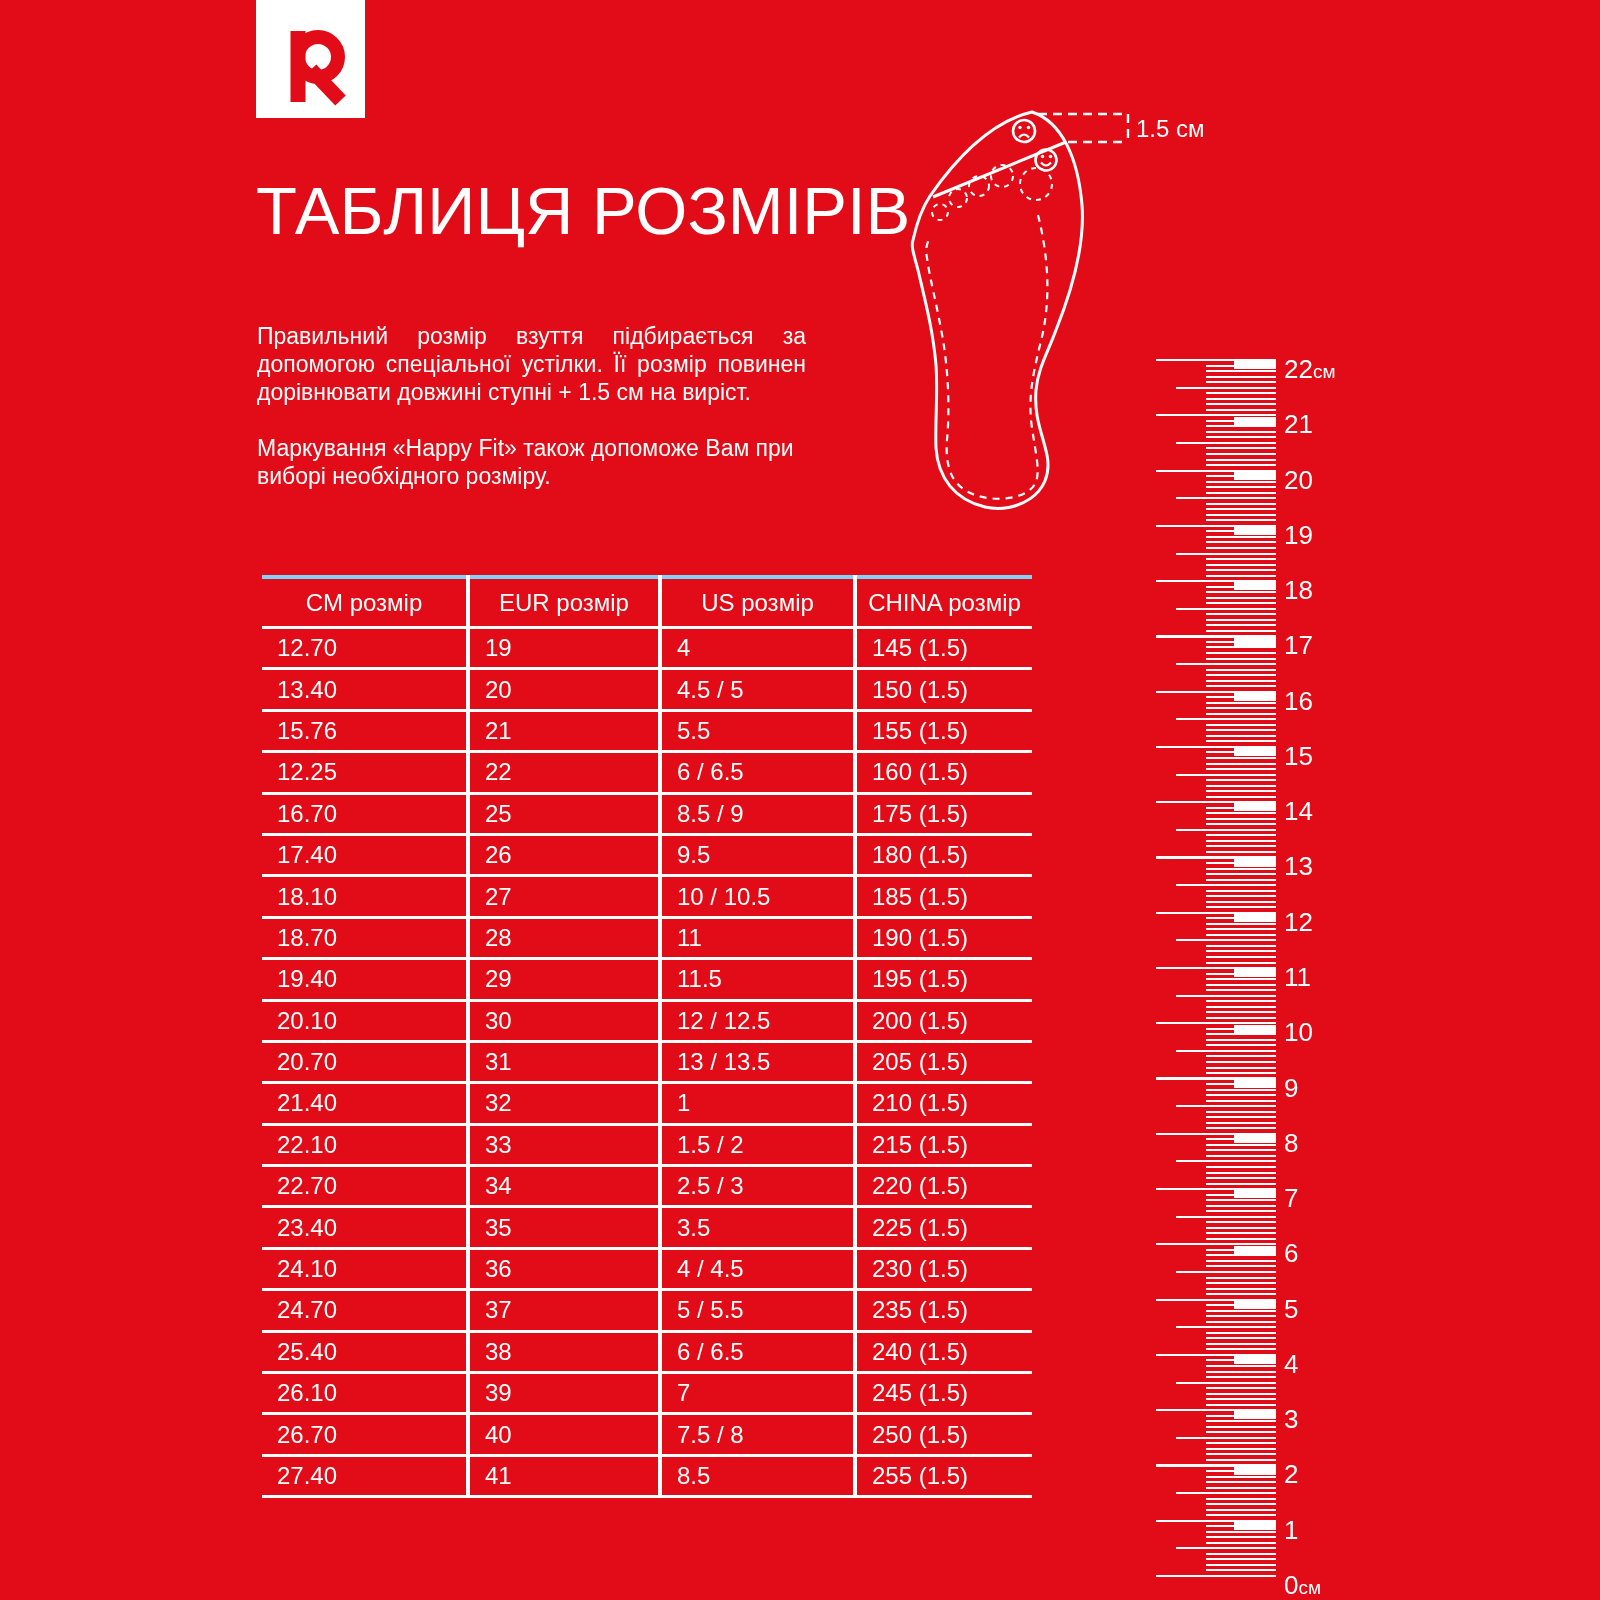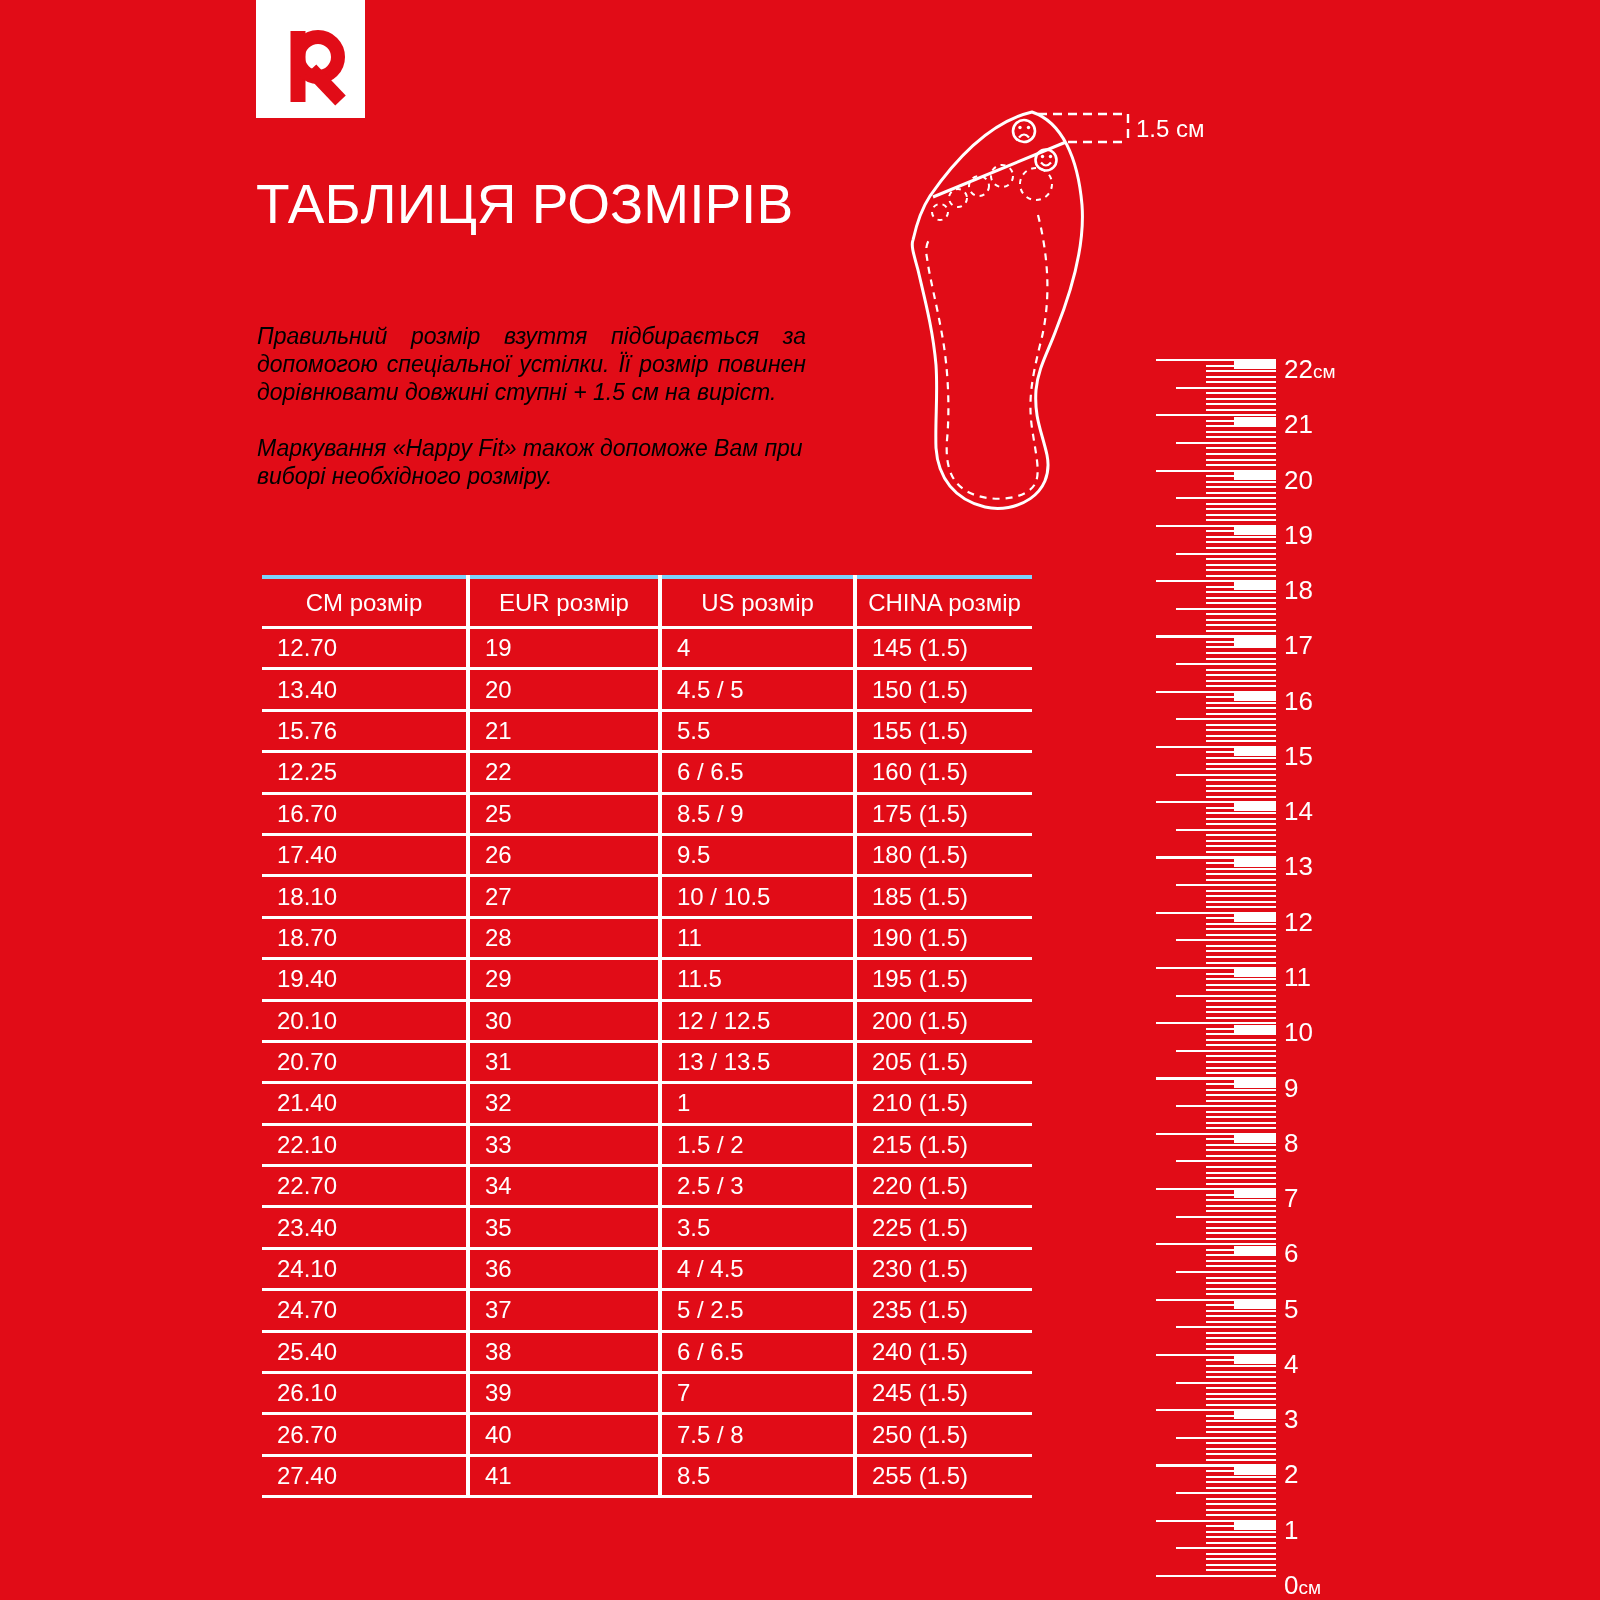--- a/index.html
+++ b/index.html
@@ -7,25 +7,25 @@
     position:relative;width:1600px;height:1600px;overflow:hidden;
     background:#e10c17;color:#fff;
     font-family:"Liberation Sans", sans-serif;
   }
   .logo-box{
     position:absolute;left:256px;top:0;width:109px;height:118px;background:#ffffff;
   }
   .logo-box svg{display:block;width:109px;height:118px;}
   .title{
     position:absolute;left:256px;top:176px;width:700px;
-    font-size:55px;line-height:1.05;font-weight:400;color:#fff;white-space:nowrap;
+    font-size:67px;line-height:1.05;font-weight:400;color:#fff;white-space:nowrap;
   }
   .para{
     position:absolute;left:257px;width:549px;margin:0;
-    font-size:23px;line-height:28px;text-align:justify;color:#000000;font-style:italic;
+    font-size:23px;line-height:28px;text-align:justify;color:#ffffff;
   }
   .para1{top:322px;}
   .para2{top:434px;text-align:left;}
   .size-table{
     position:absolute;left:262px;top:575px;width:770px;
     border-collapse:collapse;table-layout:fixed;
     border-top:4px solid #7dd3fc;border-bottom:3px solid #fff;
   }
   .size-table th{
     height:47px;font-size:24px;font-weight:400;text-align:center;vertical-align:middle;
@@ -229,21 +229,21 @@
         </tr>
         <tr>
           <td>24.10</td>
           <td>36</td>
           <td>4 / 4.5</td>
           <td>230 (1.5)</td>
         </tr>
         <tr>
           <td>24.70</td>
           <td>37</td>
-          <td>5 / 2.5</td>
+          <td>5 / 5.5</td>
           <td>235 (1.5)</td>
         </tr>
         <tr>
           <td>25.40</td>
           <td>38</td>
           <td>6 / 6.5</td>
           <td>240 (1.5)</td>
         </tr>
         <tr>
           <td>26.10</td>

